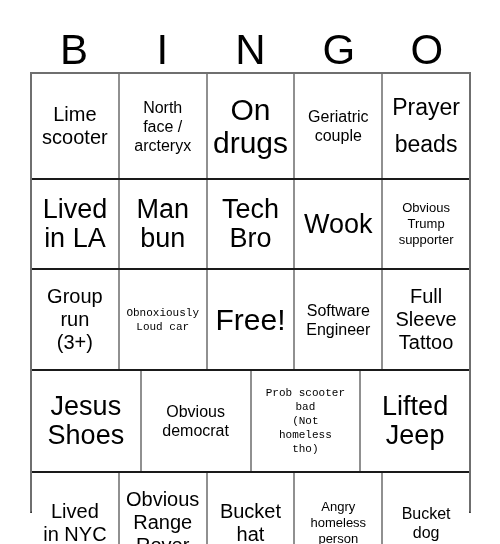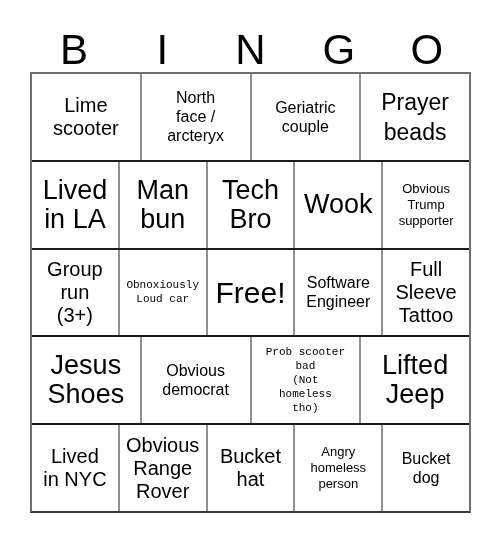--- a/index.html
+++ b/index.html
@@ -70,40 +70,40 @@
     border-bottom: none;
   }
   .bingo-cell {
     flex: 1 1 0;
     box-sizing: border-box;
     border-right: 2px solid #909090;
     display: flex;
     align-items: center;
     justify-content: center;
     text-align: center;
-    padding: 2px 2px;
+    padding: 15px 2px;
     overflow: hidden;
     background: #ffffff;
   }
   .bingo-cell:last-child {
     border-right: none;
   }
   .cell-text {
     display: block;
     width: 100%;
     text-align: center;
     white-space: pre-line;
     color: #000000;
     font-weight: 400;
   }
 
   
   .fs-xxl .cell-text { font-size: 30px; line-height: 33px; }
   .fs-xl  .cell-text { font-size: 27px; line-height: 29px; }
-  .fs-lg  .cell-text { font-size: 23px; line-height: 30px; }
+  .fs-lg  .cell-text { font-size: 23px; line-height: 37px; }
   .fs-md  .cell-text { font-size: 20px; line-height: 23px; }
   .fs-sm  .cell-text { font-size: 16px; line-height: 19px; }
   .fs-xs  .cell-text { font-size: 13px; line-height: 16px; }
   .fs-xxs .cell-text { font-size: 11px; line-height: 14px; font-family: Liberation Mono, monospace; }
 </style>
 </head>
 <body>
 
 <div id="card-root">
 
@@ -119,20 +119,24 @@
       <div class="bingo-row">
         <div class="bingo-cell fs-md">
           <span class="cell-text">Lime
 scooter</span>
         </div>
         <div class="bingo-cell fs-sm">
           <span class="cell-text">North
 face /
 arcteryx</span>
         </div>
+        <div class="bingo-cell fs-xxl">
+          <span class="cell-text">On
+drugs</span>
+        </div>
         <div class="bingo-cell fs-sm">
           <span class="cell-text">Geriatric
 couple</span>
         </div>
         <div class="bingo-cell fs-lg">
           <span class="cell-text">Prayer
 beads</span>
         </div>
       </div>
       <div class="bingo-row">

